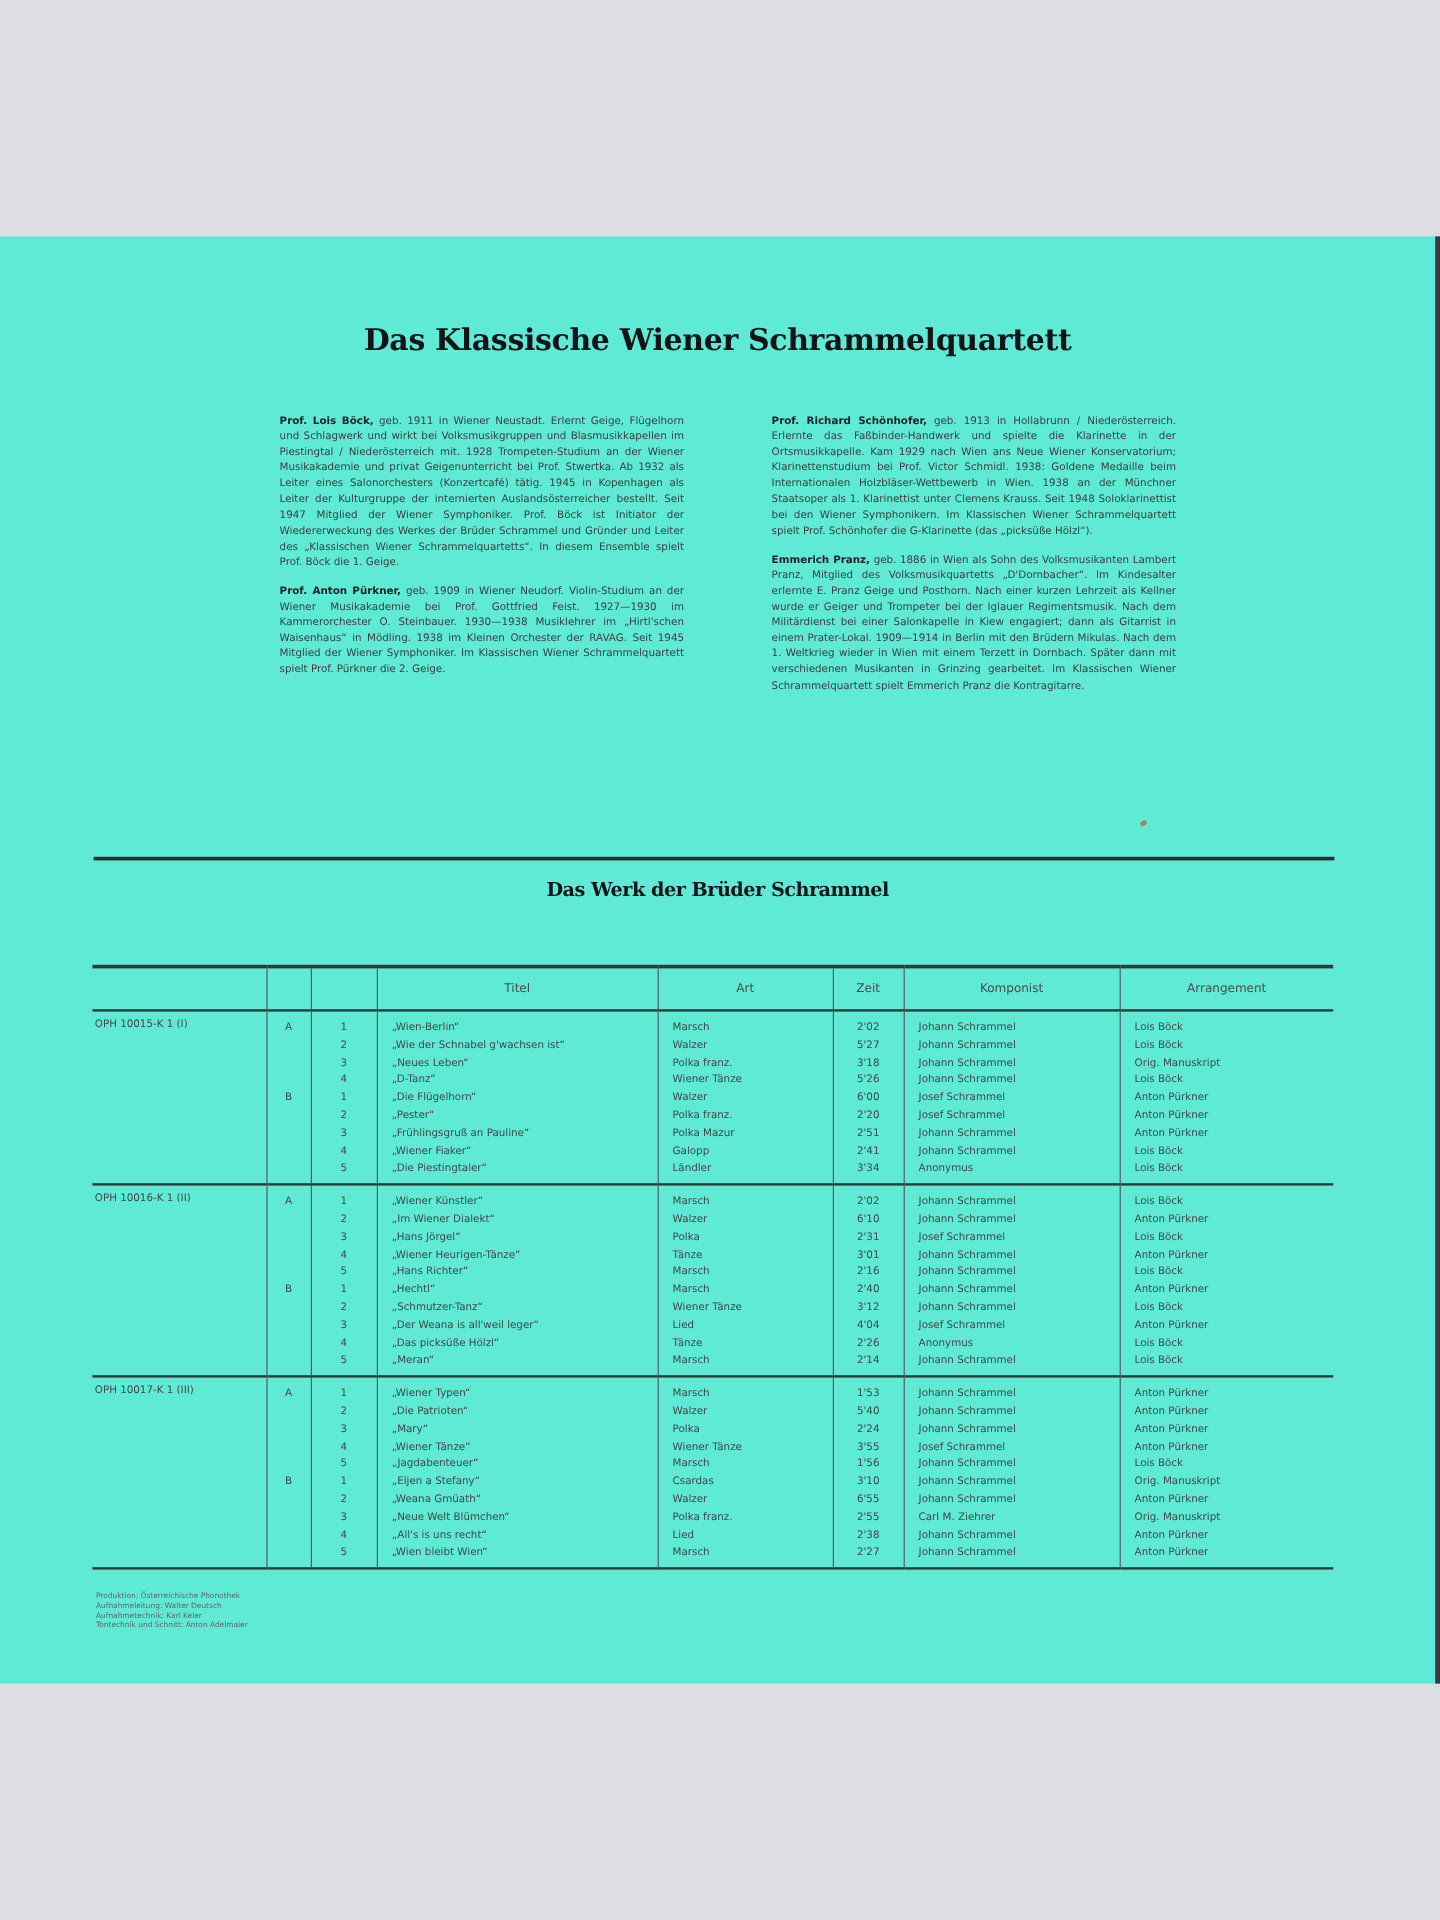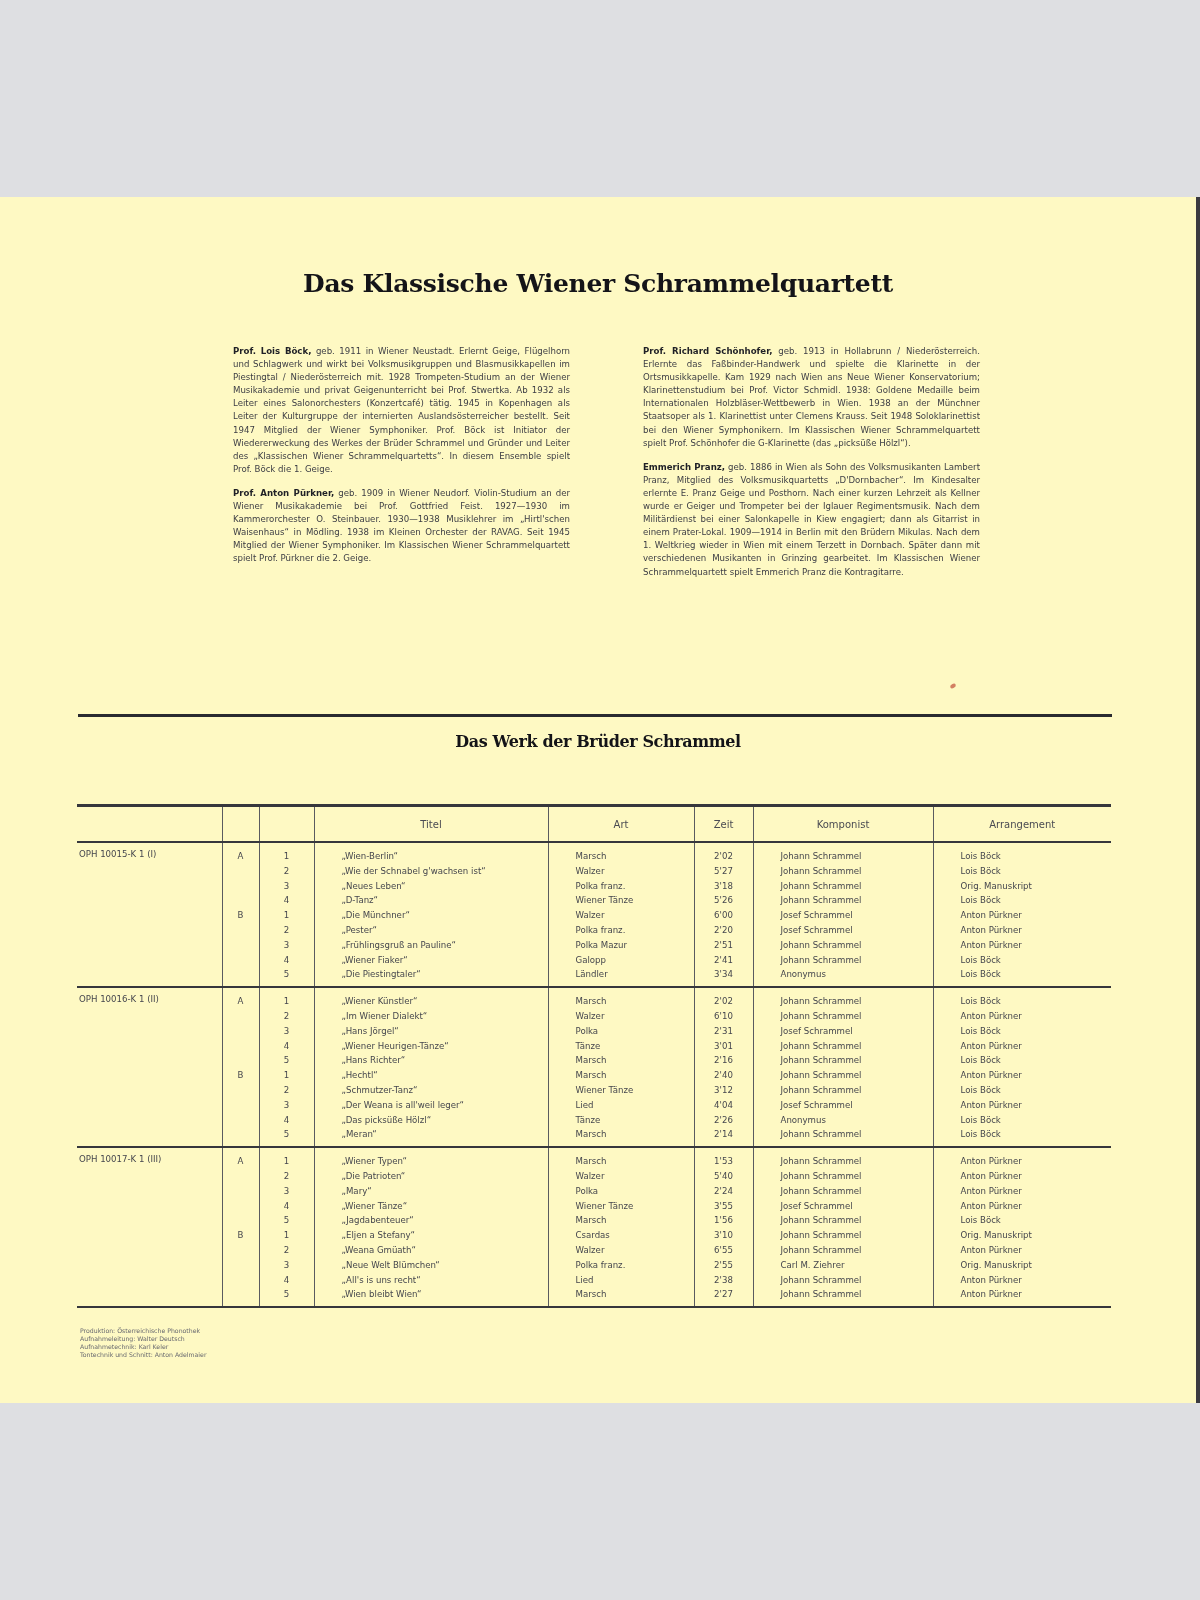--- a/index.html
+++ b/index.html
@@ -2,21 +2,21 @@
 <html><head>
 <meta charset="utf-8">
 <style>
   html, body { margin:0; padding:0; }
   body {
     width:1200px; height:1600px; background:#dedfe2; position:relative; overflow:hidden;
     font-family:"DejaVu Sans", sans-serif; color:#3a3b40;
   }
   .page {
     position:absolute; left:0; top:197px; width:1196px; height:1206px;
-    background:#fef9c3; border-right:4px solid #3a3a40;
+    background:#5eead4; border-right:4px solid #3a3a40;
   }
   .title1 {
     position:absolute; left:0; width:1196px; top:72px; text-align:center;
     font-family:"DejaVu Serif", serif; font-weight:bold; font-size:25px; color:#141418;
     letter-spacing:-0.3px;
   }
   .bio-col { position:absolute; font-size:8.6px; line-height:13.1px; text-align:justify; color:#3c3d44; }
   .bio-col.left { left:218px; top:148px; width:352px; }
   .bio-col.right { left:628px; top:148px; width:352px; }
   .bio p { margin:0 0 11px 15px; }
@@ -39,21 +39,21 @@
     text-align:center; vertical-align:middle;
   }
   table.works th:first-child { border-left:none; }
   table.works td {
     border-left:1.5px solid #5a5b60; vertical-align:top; padding-top:6px; padding-bottom:4px;
   }
   table.works td:first-child { border-left:none; padding-left:2px;margin-left:40px; }
   table.works tr.sec td { border-bottom:2px solid #36373c; }
   .lines div { height:14.8px; line-height:14.8px; white-space:nowrap; }
   .center { text-align:center; }
-  .pad { padding-left:27px; }
+  .pad { padding-left:12px; }
   .footer {
     position:absolute; left:80px; top:1130px; font-size:6.2px; line-height:8px; color:#66676e;
   }
   .footer div { white-space:nowrap; }
   .stain { position:absolute; left:950px; top:487px; width:6px; height:4px; background:#c8624a; border-radius:50%; transform:rotate(-30deg); opacity:.8; }
 </style>
 </head>
 <body>
 
 <div class="page">
@@ -120,21 +120,21 @@
             <div>2</div>
             <div>3</div>
             <div>4</div>
             <div>5</div>
           </td>
           <td class="lines pad">
             <div>„Wien-Berlin“</div>
             <div>„Wie der Schnabel g'wachsen ist“</div>
             <div>„Neues Leben“</div>
             <div>„D-Tanz“</div>
-            <div>„Die Münchner“</div>
+            <div>„Die Flügelhorn“</div>
             <div>„Pester“</div>
             <div>„Frühlingsgruß an Pauline“</div>
             <div>„Wiener Fiaker“</div>
             <div>„Die Piestingtaler“</div>
           </td>
           <td class="lines pad">
             <div>Marsch</div>
             <div>Walzer</div>
             <div>Polka franz.</div>
             <div>Wiener Tänze</div>

